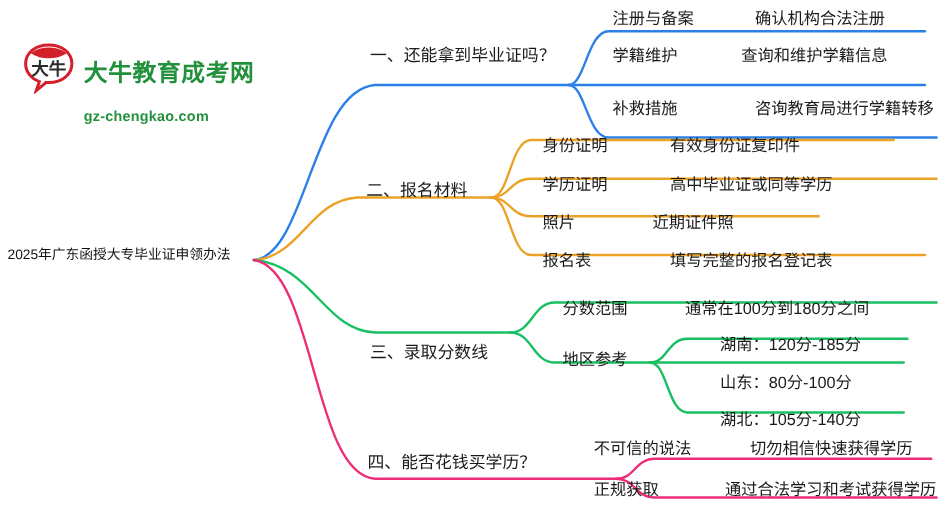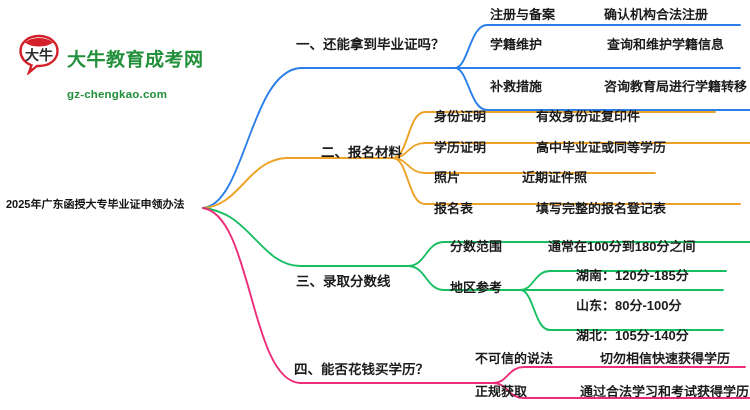--- a/index.html
+++ b/index.html
@@ -35,21 +35,20 @@
     letter-spacing:.2px;margin-top:20px;white-space:nowrap;
   }
 
   
   .node{
     position:absolute;
     font-size:13px;
     color:#1b1b1b;
     white-space:nowrap;
     line-height:1.1;
-    font-weight:bold;
   }
   .node.root{
     font-size:11px;
     color:#111;
   }
   .node.lvl1{font-size:13.5px;}
   .node.lvl2{font-size:13px;}
   .node.lvl3{font-size:13px;}
 </style>
 </head>
@@ -113,26 +112,26 @@
   </svg>
 
   <div class="node root" style="left:6px;top:198px;">2025年广东函授大专毕业证申领办法</div>
 
   <div class="node lvl1" style="left:296px;top:38px;">一、还能拿到毕业证吗？</div>
 
   <div class="node lvl2" style="left:490px;top:8px;">注册与备案</div>
   <div class="node lvl3" style="left:604px;top:8px;">确认机构合法注册</div>
 
   <div class="node lvl2" style="left:490px;top:38px;">学籍维护</div>
-  <div class="node lvl3" style="left:607px;top:38px;">查询和维护学籍信息</div>
+  <div class="node lvl3" style="left:593px;top:38px;">查询和维护学籍信息</div>
 
   <div class="node lvl2" style="left:490px;top:80px;">补救措施</div>
   <div class="node lvl3" style="left:604px;top:80px;">咨询教育局进行学籍转移</div>
 
-  <div class="node lvl1" style="left:293px;top:146px;margin-left:28px;">二、报名材料</div>
+  <div class="node lvl1" style="left:293px;top:146px;">二、报名材料</div>
 
   <div class="node lvl2" style="left:434px;top:110px;">身份证明</div>
   <div class="node lvl3" style="left:536px;top:110px;">有效身份证复印件</div>
 
   <div class="node lvl2" style="left:434px;top:141px;">学历证明</div>
   <div class="node lvl3" style="left:536px;top:141px;">高中毕业证或同等学历</div>
 
   <div class="node lvl2" style="left:434px;top:171px;">照片</div>
   <div class="node lvl3" style="left:522px;top:171px;">近期证件照</div>
 

